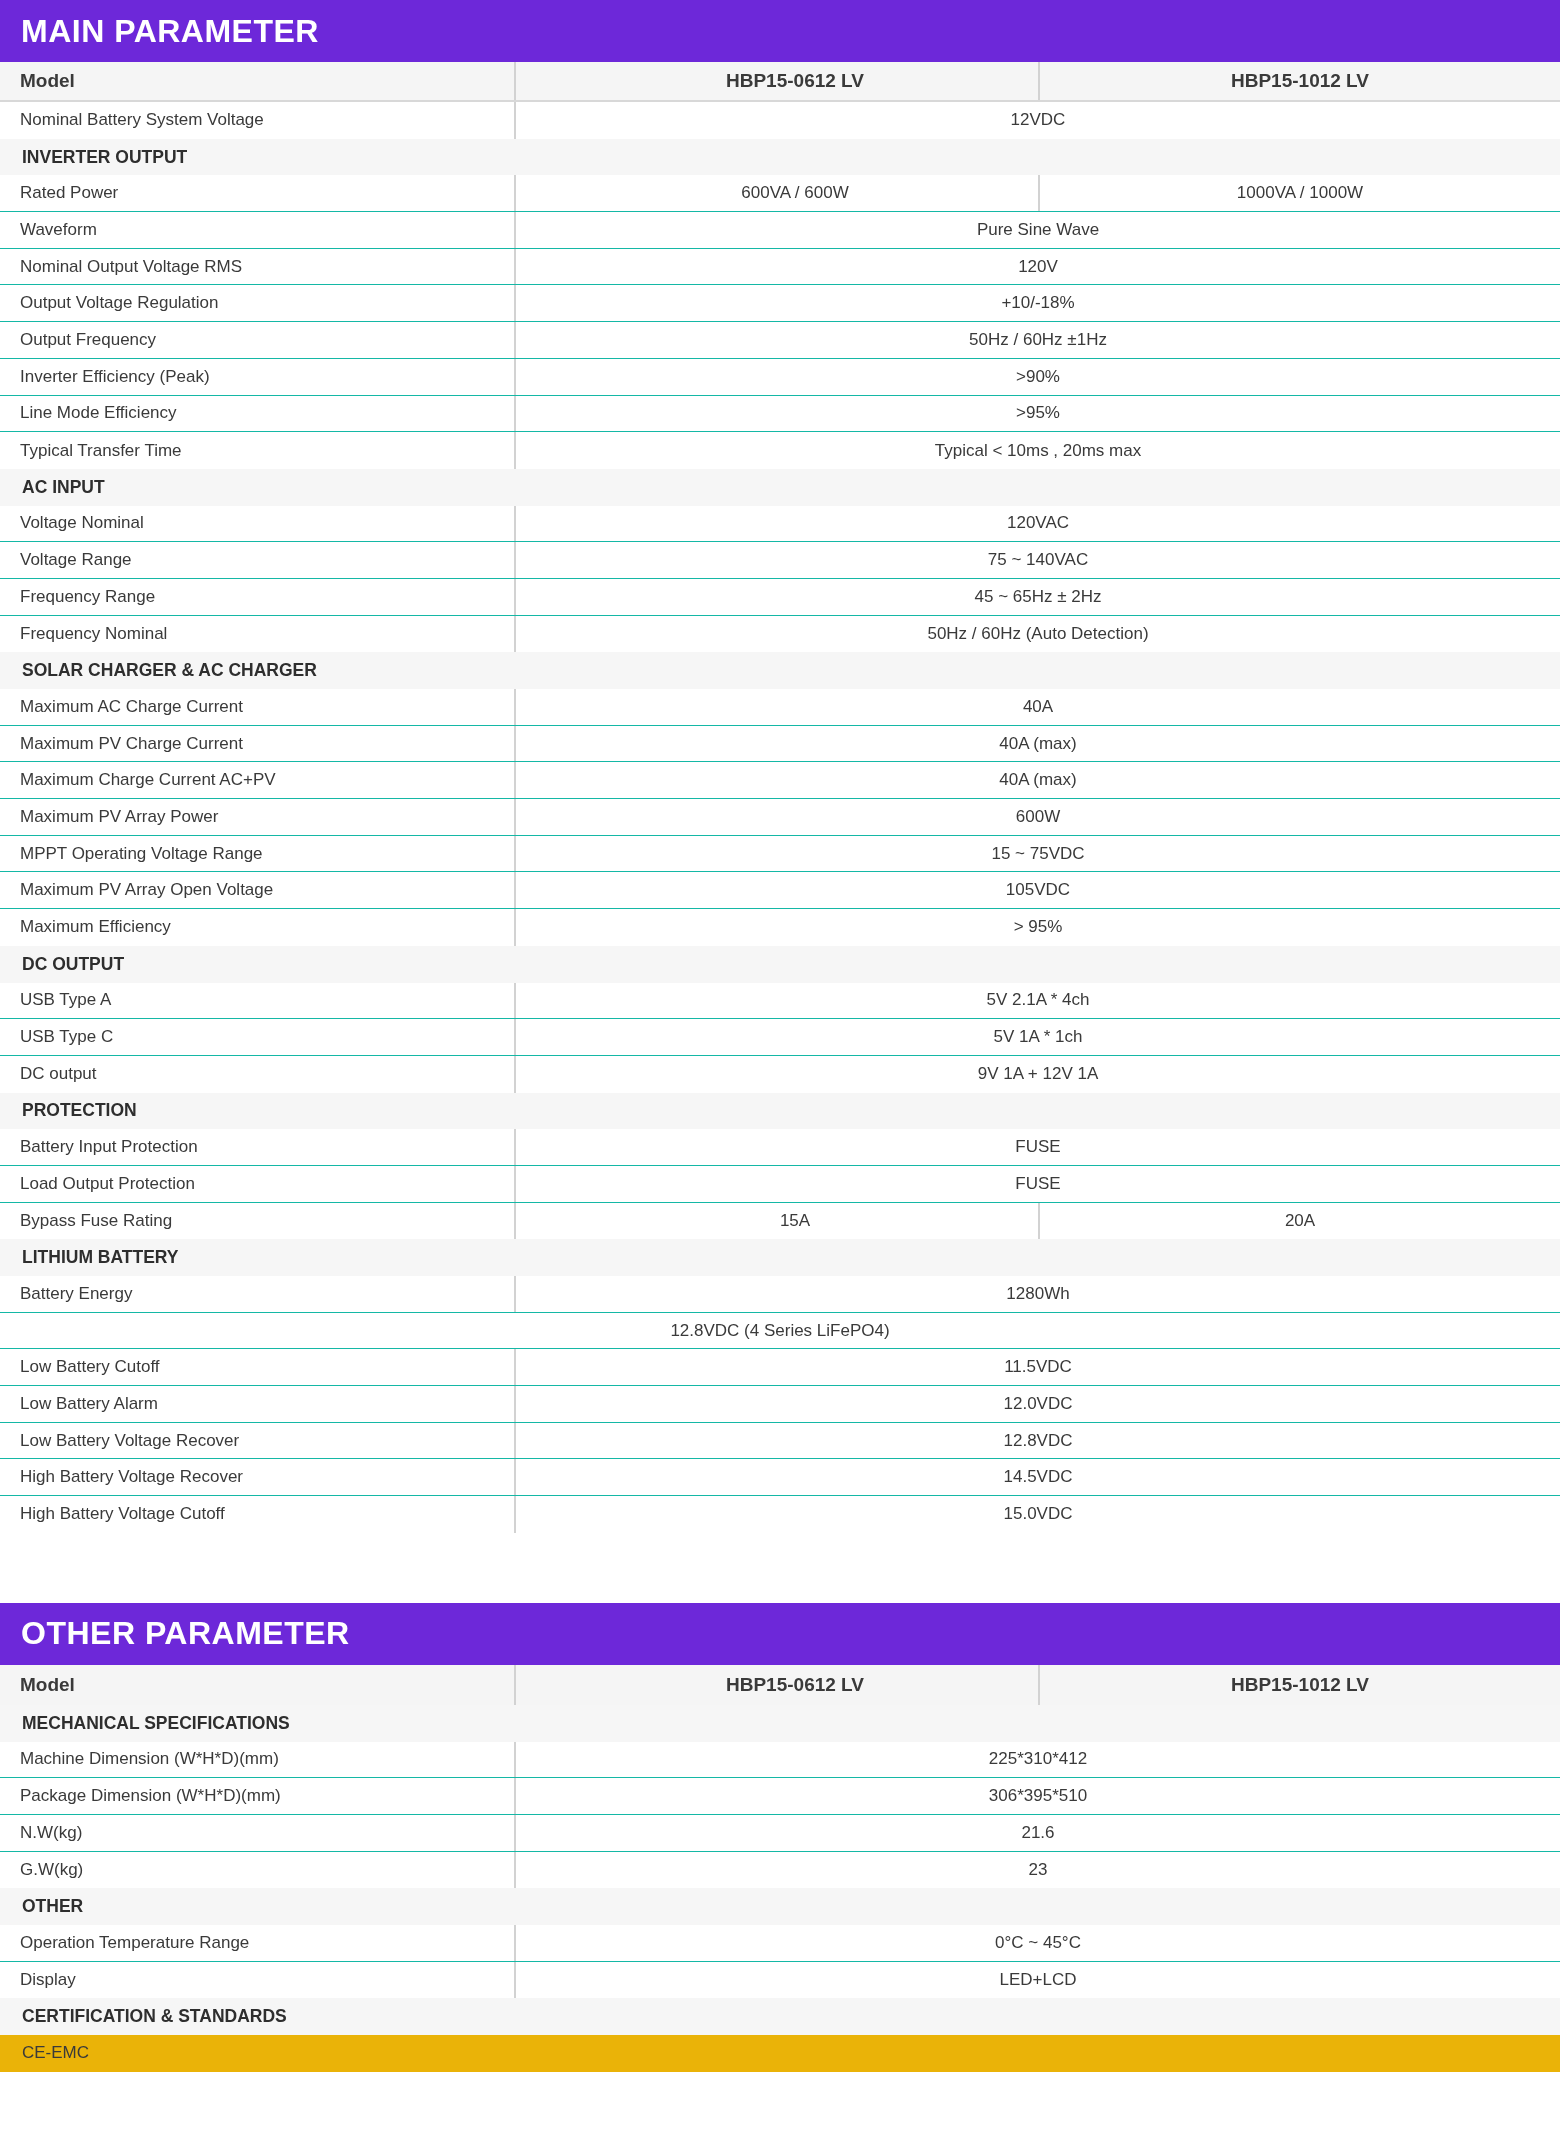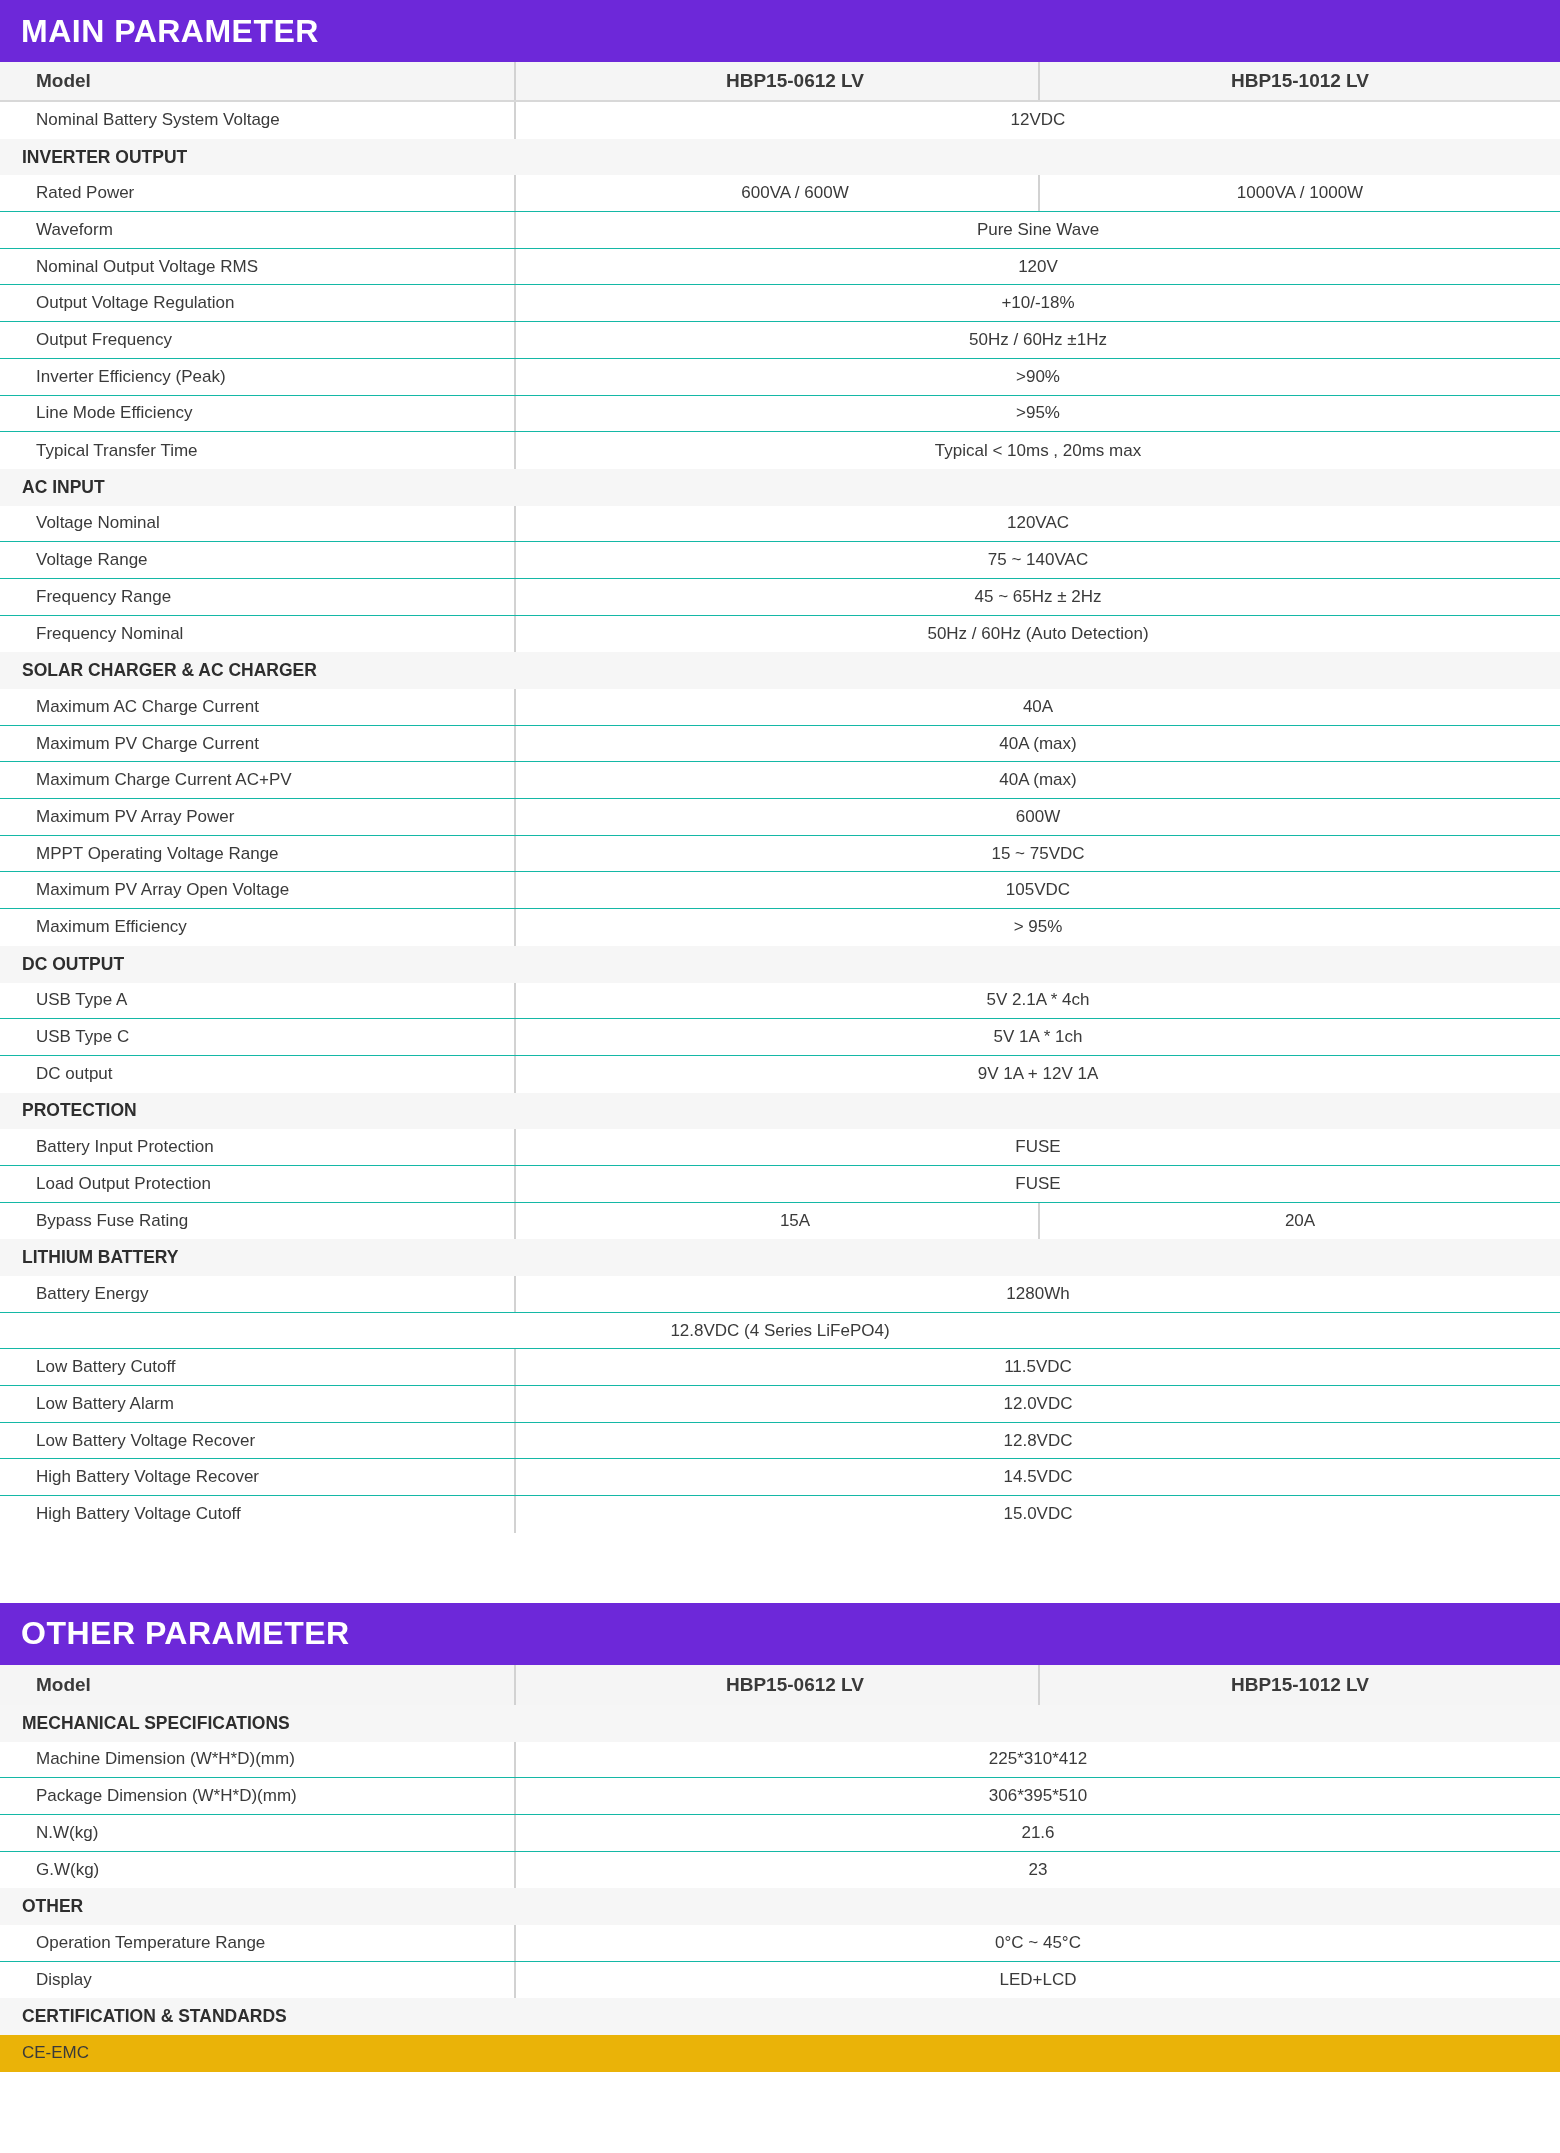--- a/index.html
+++ b/index.html
@@ -62,21 +62,21 @@
     align-items: center;
     padding-left: 22px;
     font-size: 17px;
     background: #eab308;
   }
 
   .cell-label {
     width: 516px;
     display: flex;
     align-items: center;
-    padding-left: 36px;
+    padding-left: 20px;
     border-right: 2px solid #d2d2d2;
   }
   .cell-val {
     width: 524px;
     display: flex;
     align-items: center;
     justify-content: center;
     text-align: center;
   }
   .cell-val.divided { border-right: 2px solid #d2d2d2; padding-left: 36px; }

